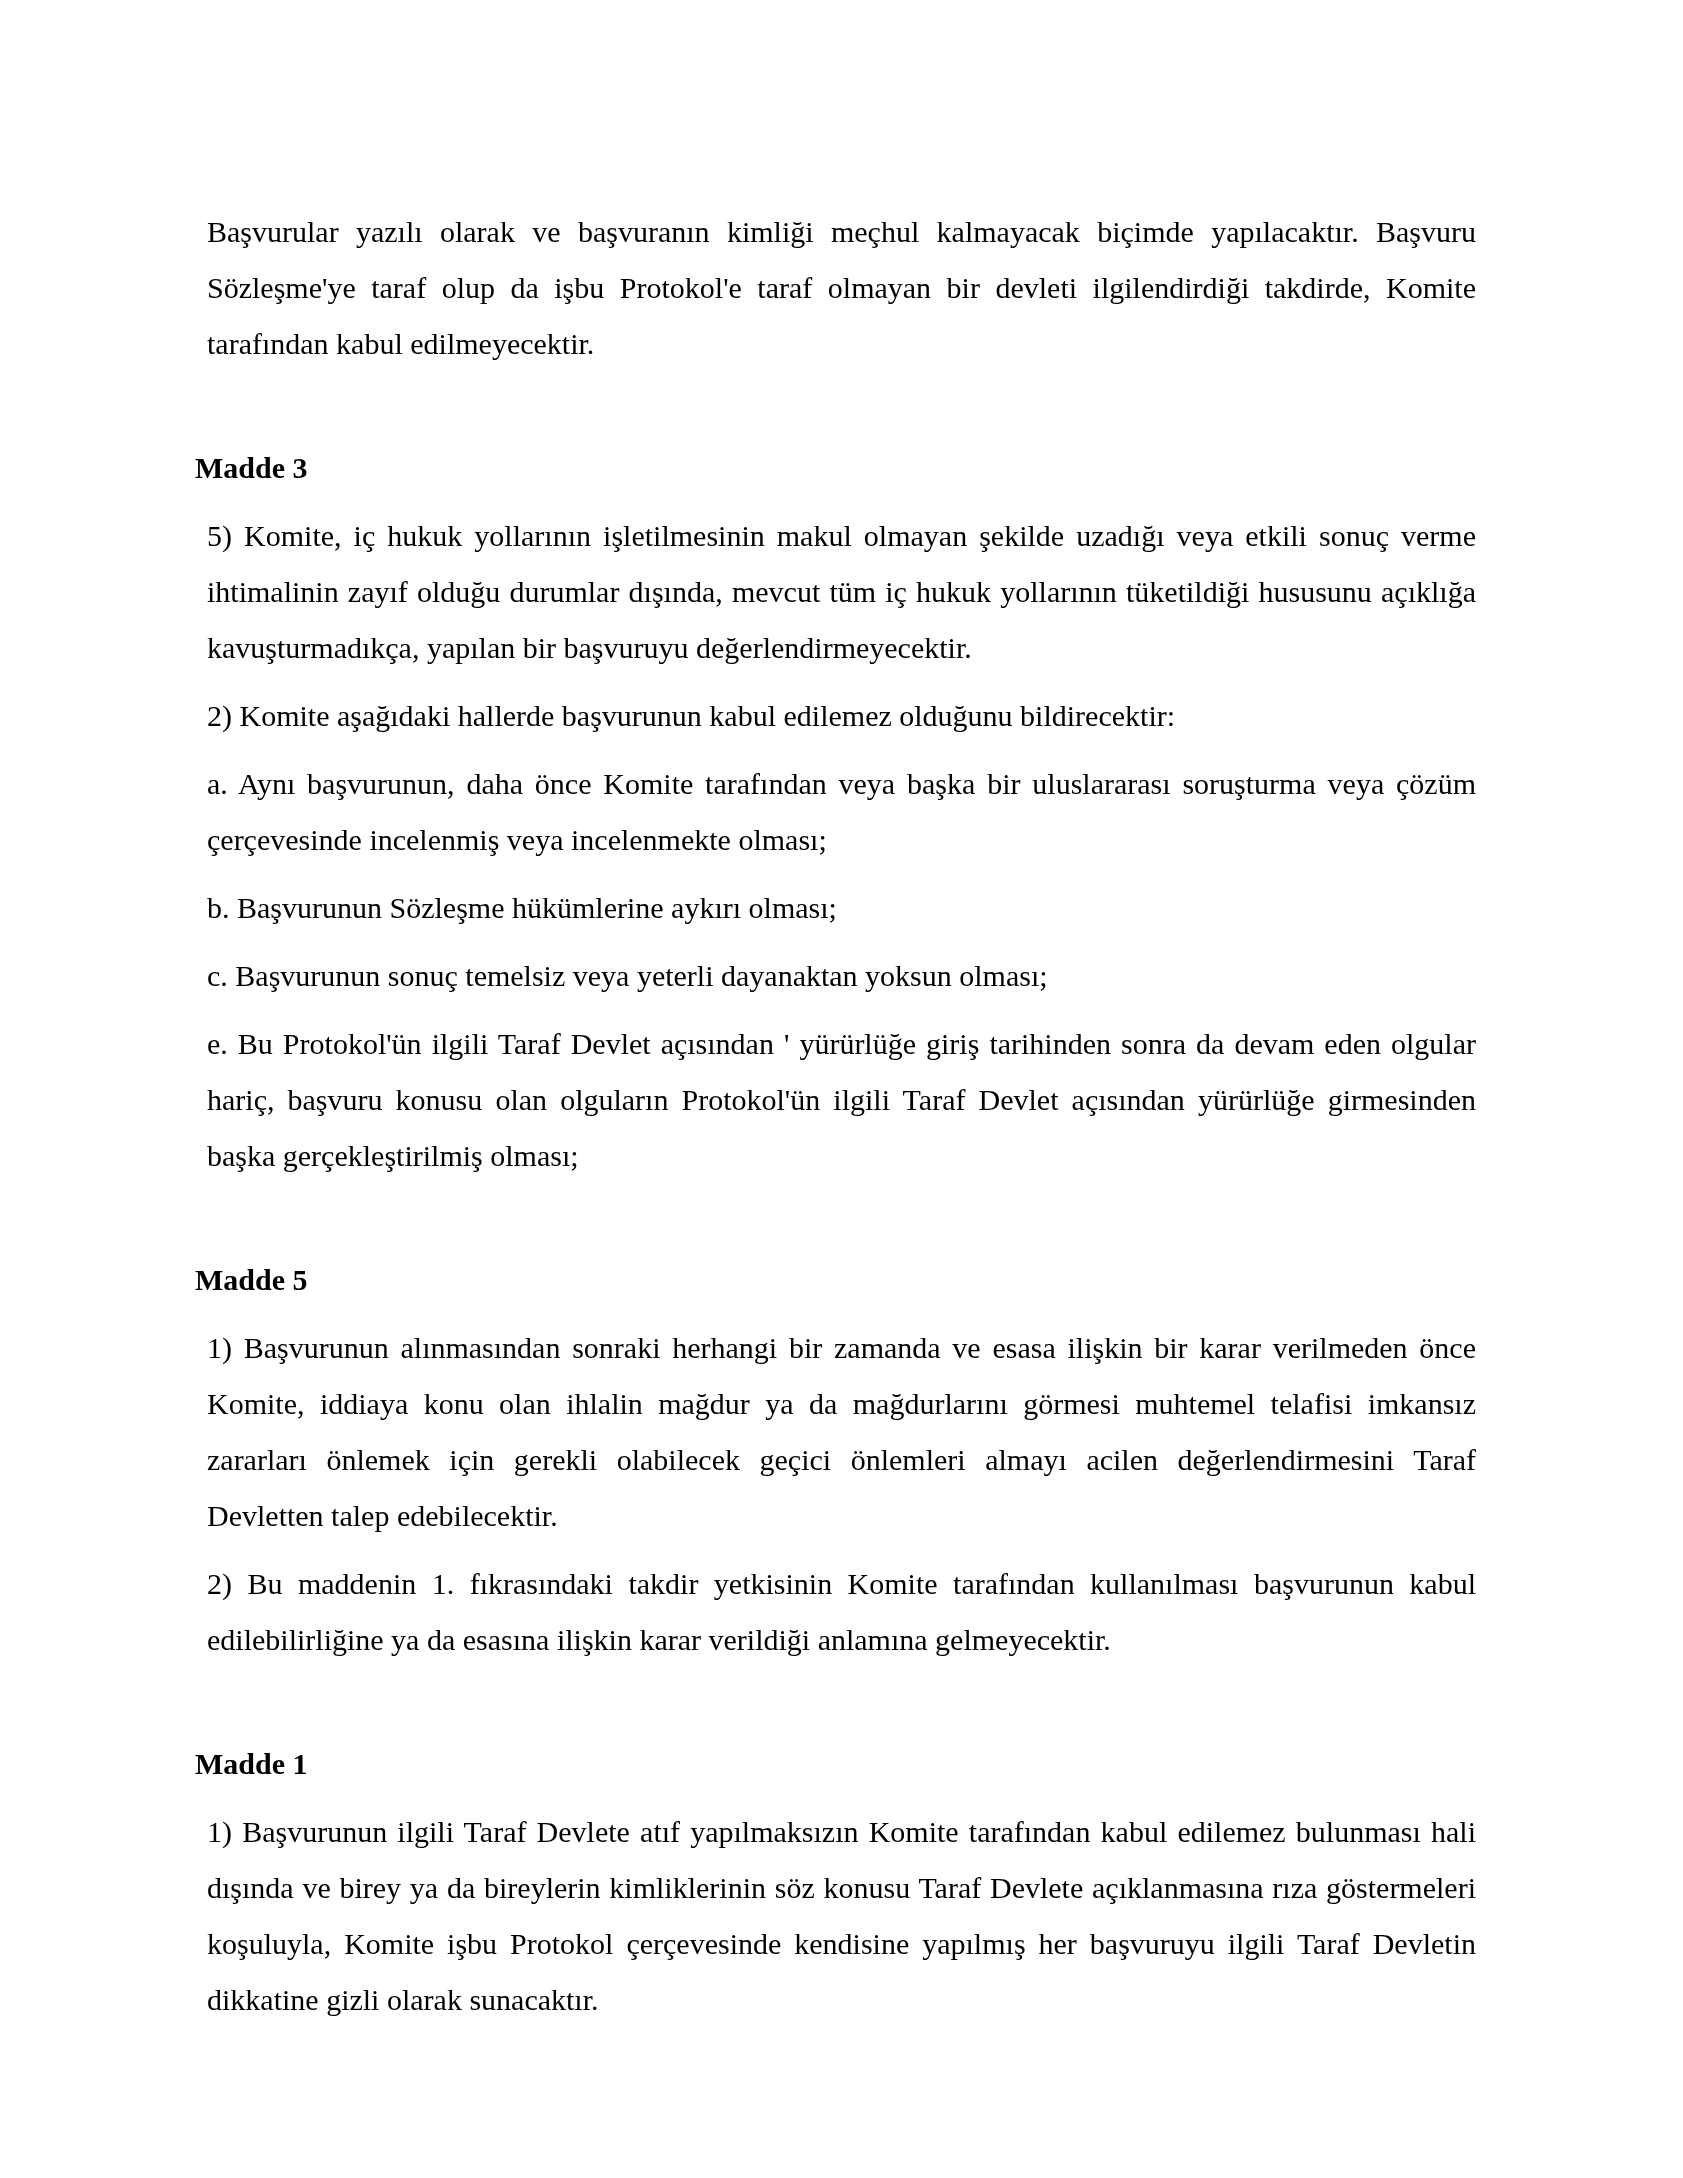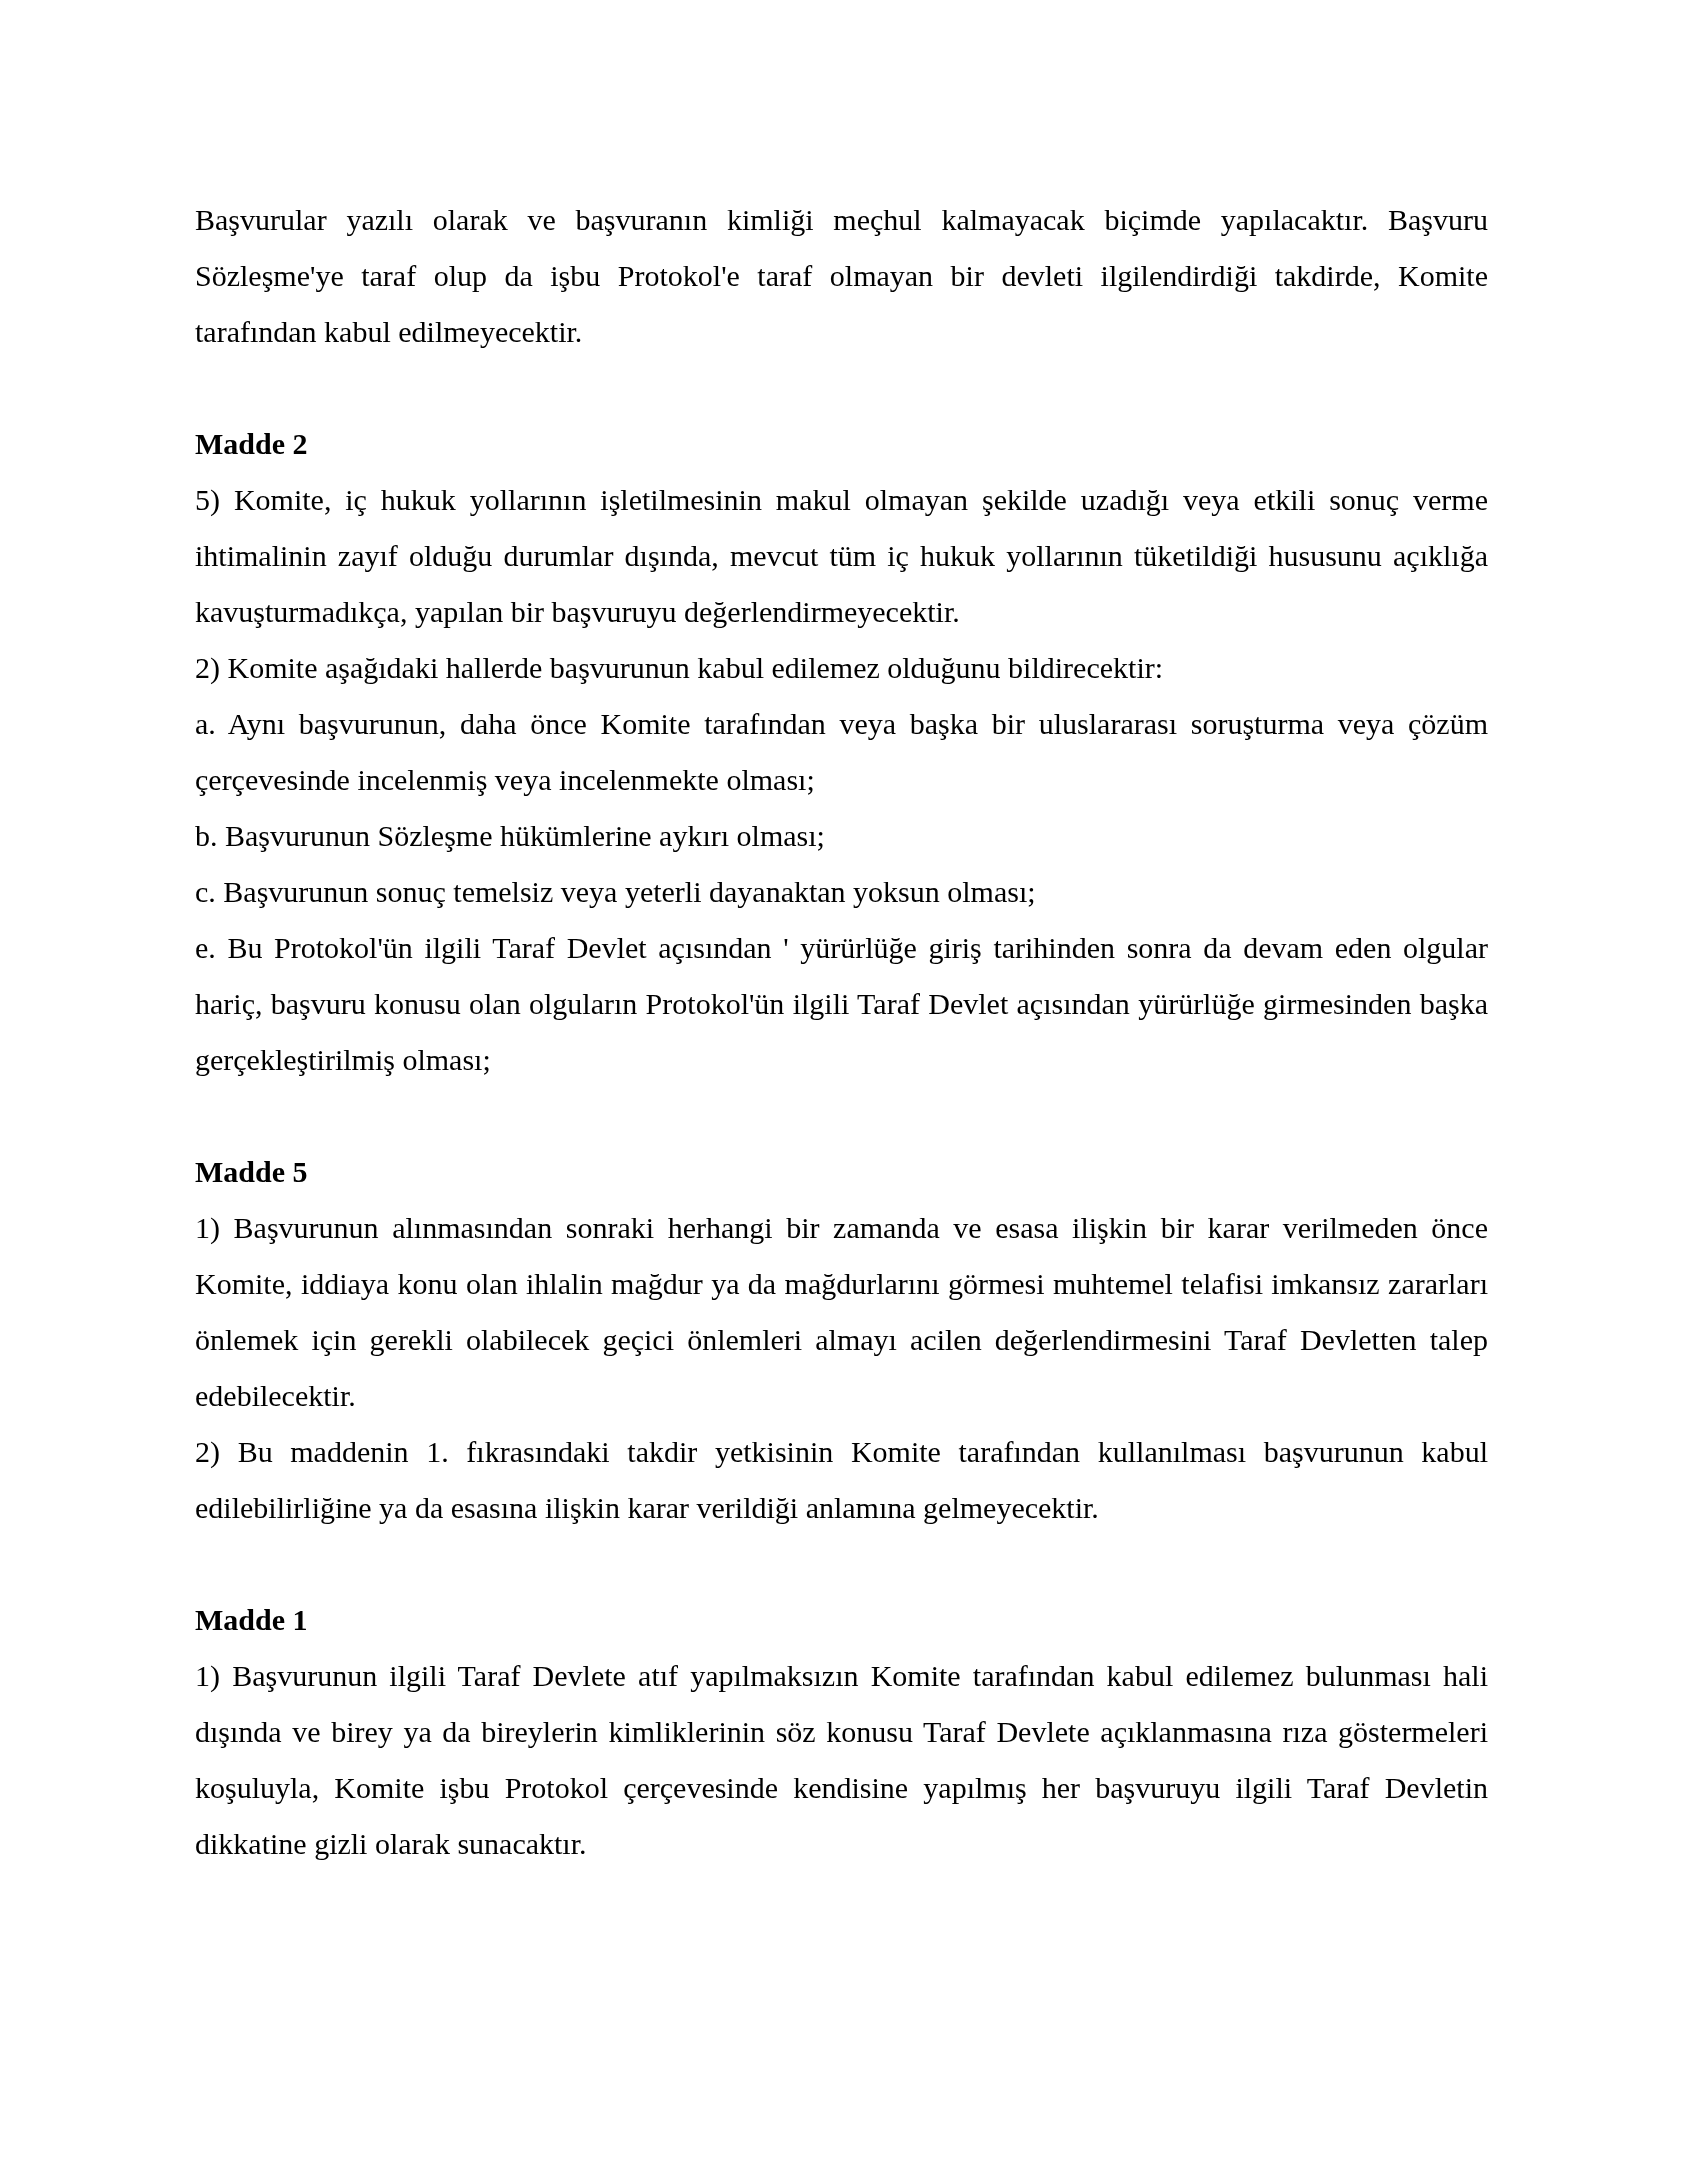--- a/index.html
+++ b/index.html
@@ -17,21 +17,21 @@
   }
   .page {
     position: absolute;
     left: 195px;
     top: 192px;
     width: 1293px;
     font-size: 30px;
     line-height: 56px;
   }
   .para {
-    margin: 0;
+    margin: 12px;
     text-align: justify;
     text-align-last: left;
   }
   .heading {
     margin: 0;
     font-weight: bold;
   }
   .gap {
     height: 56px;
   }
@@ -42,21 +42,21 @@
 
 <div class="page">
 
   <div class="section">
     <p class="para">Başvurular yazılı olarak ve başvuranın kimliği meçhul kalmayacak biçimde yapılacaktır. Başvuru Sözleşme'ye taraf olup da işbu Protokol'e taraf olmayan bir devleti ilgilendirdiği takdirde, Komite tarafından kabul edilmeyecektir.</p>
   </div>
 
   <div class="gap"></div>
 
   <div class="section">
-    <p class="heading">Madde 2</p>
+    <p class="heading">Madde 3</p>
     <p class="para">5) Komite, iç hukuk yollarının işletilmesinin makul olmayan şekilde uzadığı veya etkili sonuç verme ihtimalinin zayıf olduğu durumlar dışında, mevcut tüm iç hukuk yollarının tüketildiği hususunu açıklığa kavuşturmadıkça, yapılan bir başvuruyu değerlendirmeyecektir.</p>
     <p class="para">2) Komite aşağıdaki hallerde başvurunun kabul edilemez olduğunu bildirecektir:</p>
     <p class="para">a. Aynı başvurunun, daha önce Komite tarafından veya başka bir uluslararası soruşturma veya çözüm çerçevesinde incelenmiş veya incelenmekte olması;</p>
     <p class="para">b. Başvurunun Sözleşme hükümlerine aykırı olması;</p>
     <p class="para">c. Başvurunun sonuç temelsiz veya yeterli dayanaktan yoksun olması;</p>
     <p class="para">e. Bu Protokol'ün ilgili Taraf Devlet açısından ' yürürlüğe giriş tarihinden sonra da devam eden olgular hariç, başvuru konusu olan olguların Protokol'ün ilgili Taraf Devlet açısından yürürlüğe girmesinden başka gerçekleştirilmiş olması;</p>
   </div>
 
   <div class="gap"></div>
 

